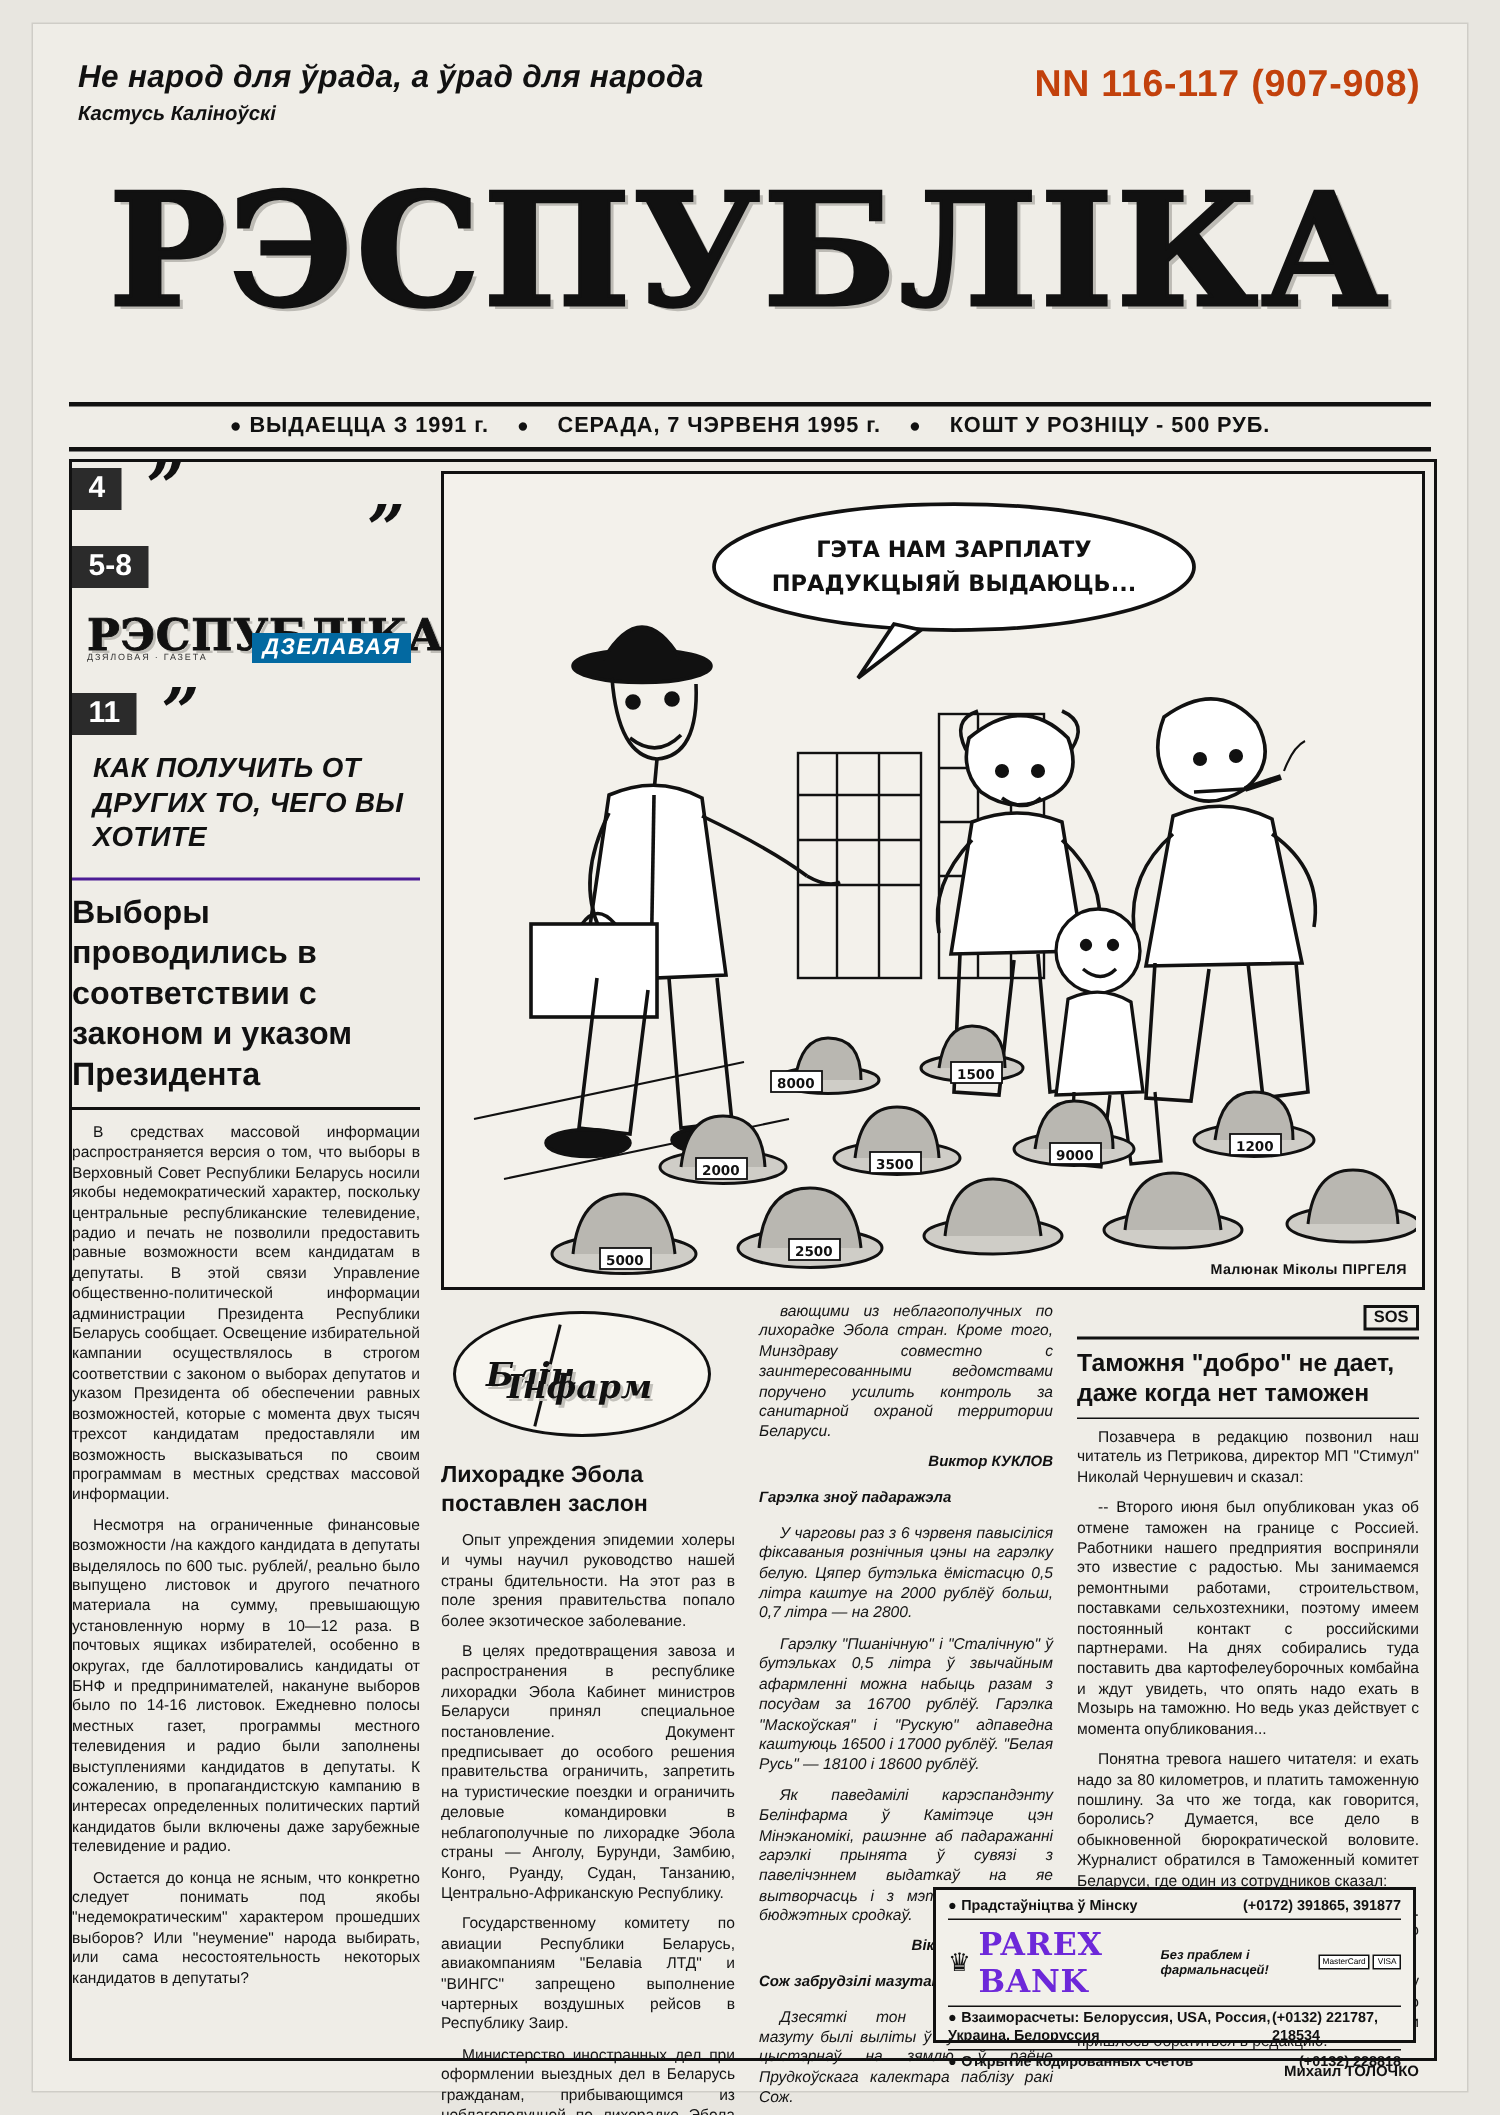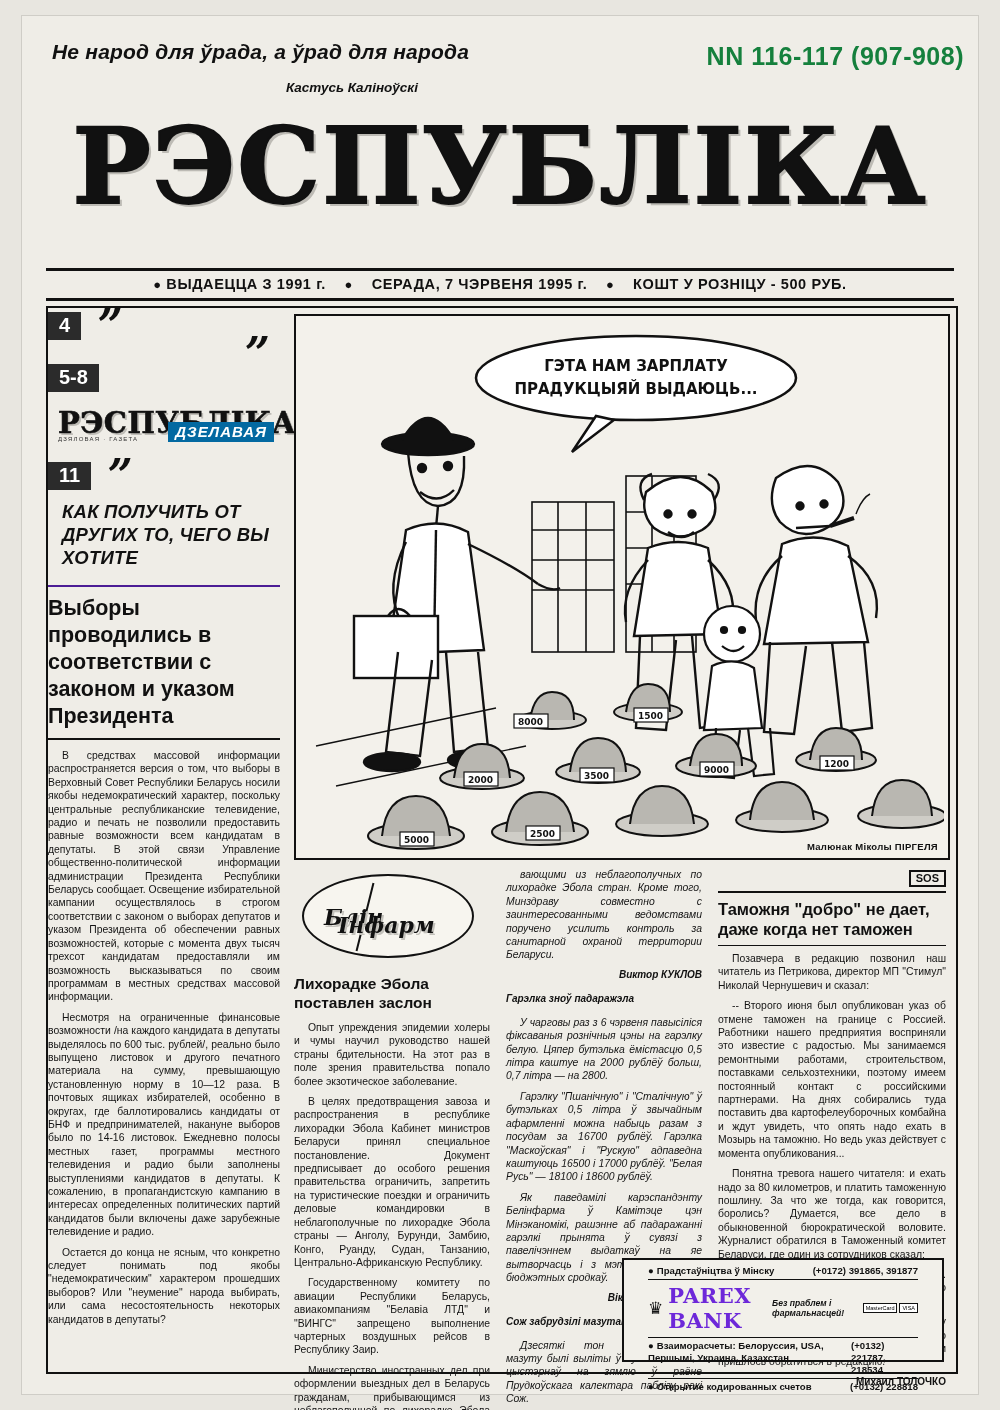--- a/index.html
+++ b/index.html
@@ -39,31 +39,30 @@
     font-weight: bold;
     font-style: italic;
     color: #111;
     letter-spacing: 0.2px;
   }
   .top-slogan .line2 {
     font-size: 13.5px;
     font-weight: bold;
     font-style: italic;
     color: #111;
-    text-align: center;
-    margin-top: 16px;
+    margin-top: 4px;
     padding-right: 40px;
   }
   .issue-no {
     position: absolute;
-    right: 14px;
+    right: 31px;
     top: 26px;
     font-size: 25px;
     font-weight: bold;
-    color: #15803d;
+    color: #c2410c;
     letter-spacing: 0.5px;
   }
 
   .masthead-title {
     position: absolute;
     left: 0;
     top: 96px;
     width: 956px;
     text-align: center;
     font-family: "DejaVu Serif", serif;
@@ -328,21 +327,21 @@
 
   
   .bankad {
     position: absolute;
     left: 600px;
     top: 1242px;
     width: 322px;
     height: 104px;
     border: 2px solid #111;
     background: #f2f0ea;
-    padding: 5px 24px;
+    padding: 5px 8px;
     box-sizing: border-box;
   }
   .bankad .row {
     font-size: 9.6px;
     font-weight: bold;
     color: #111;
     line-height: 12px;
     display: flex;
     justify-content: space-between;
     align-items: baseline;
@@ -672,21 +671,21 @@
         <span class="crown">♛</span>
         <span class="bname">PAREX BANK</span>
         <span class="slogan">Без праблем і фармальнасцей!</span>
         <span class="cards">
           <span class="card">MasterCard</span>
           <span class="card">VISA</span>
         </span>
       </div>
       <div class="divline"></div>
       <div class="row">
-        <div style="max-width:216px;"><span class="bullet">●</span><span>Взаиморасчеты: Белоруссия, USA, Першымі, Украина, Казахстан</span></div>
+        <div style="max-width:216px;"><span class="bullet">●</span><span>Взаиморасчеты: Белоруссия, USA, Россия, Украина, Белоруссия</span></div>
         <div>(+0132) 221787, 218534</div>
       </div>
       <div class="divline"></div>
       <div class="row">
         <div><span class="bullet">●</span><span>Открытие кодированных счетов</span></div>
         <div>(+0132) 228818</div>
       </div>
     </div>
 
   </div>

